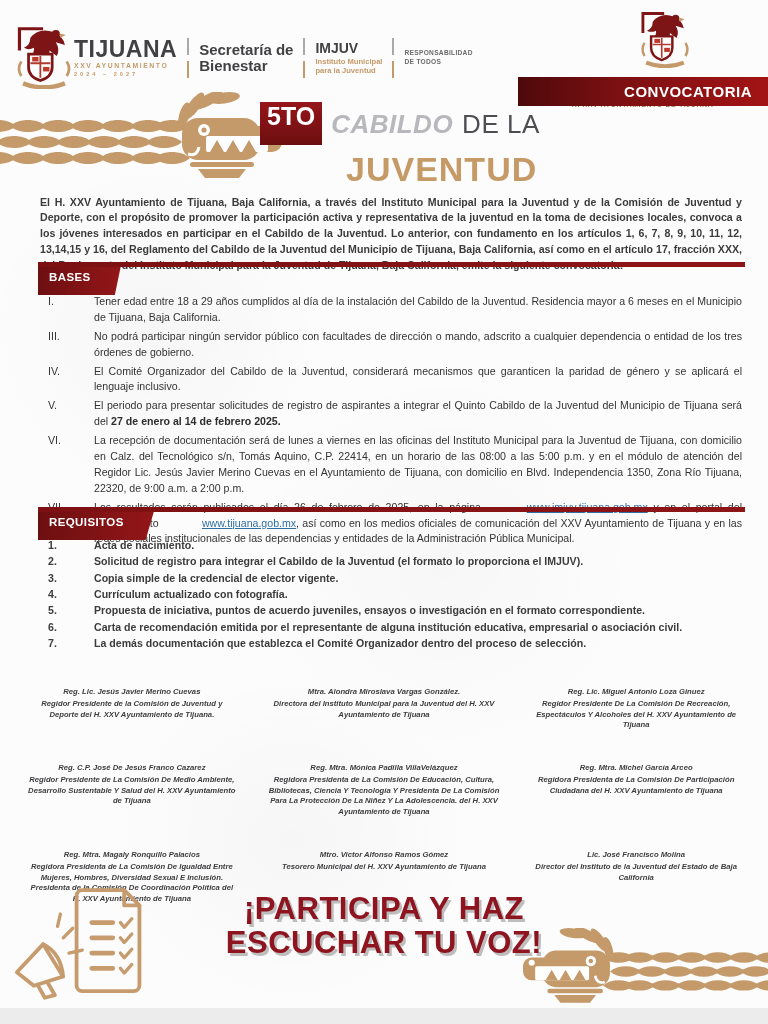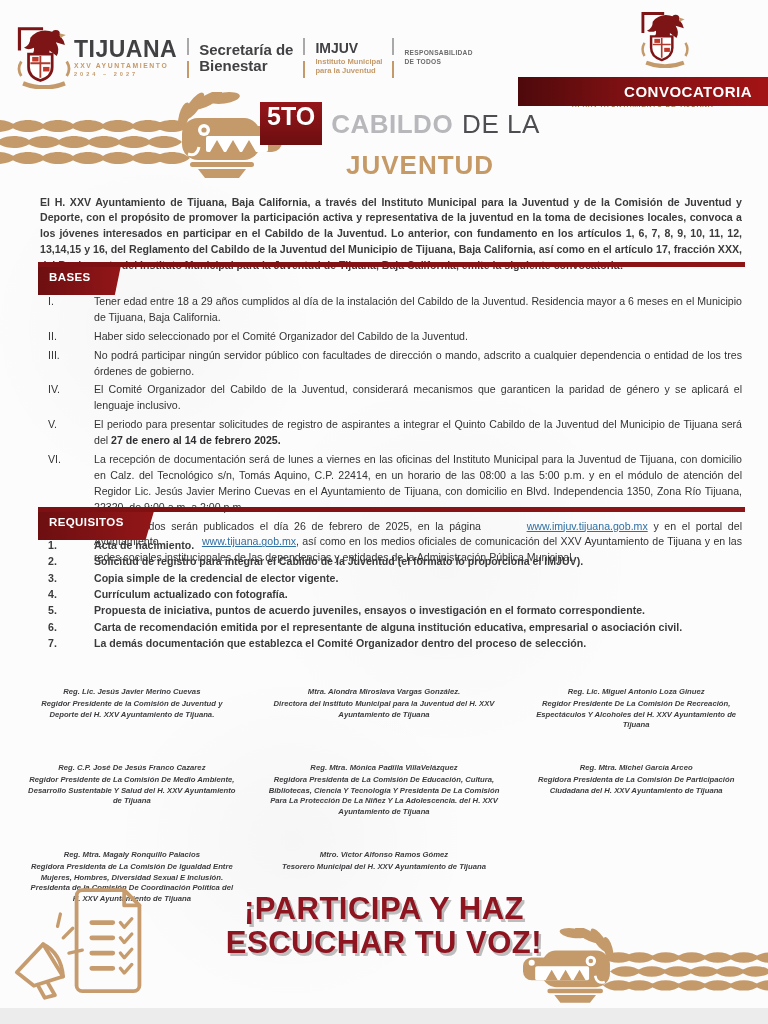--- a/index.html
+++ b/index.html
@@ -29,23 +29,23 @@
   .banner{position:absolute;top:77px;right:0;width:250px;height:29px;display:flex;align-items:center;
           justify-content:flex-end;padding-right:16px;box-sizing:border-box;color:#fff;
           font-size:15px;font-weight:800;letter-spacing:.5px;
           background:linear-gradient(90deg,#4e090b,#7c1012 40%,#a31315);padding-left:24px;}
   
   .serp-top{position:absolute;left:-6px;top:92px;}
   .title{position:absolute;left:260px;top:102px;line-height:1;}
   .t-row{display:flex;align-items:center;gap:9px;}
   .t-num{background:linear-gradient(180deg,#96161a,#6c0e10);color:#fff;font-size:25px;font-weight:800;
          padding:2px 7px 16px;}
-  .t-w1{font-size:26px;font-weight:800;color:#b8b8bc;letter-spacing:.5px;}
+  .t-w1{font-size:26px;font-weight:800;color:#b8b8bc;letter-spacing:.5px;font-style:italic;}
   .t-w2{font-size:26px;font-weight:400;color:#4e4e52;letter-spacing:.5px;}
-  .t-w3{font-size:26px;font-weight:800;color:#c69a66;letter-spacing:1px;margin:7px 0 0 86px;}
+  .t-w3{font-size:34px;font-weight:800;color:#c69a66;letter-spacing:1px;margin:7px 0 0 86px;}
   
   .intro{position:absolute;top:184px;left:40px;right:26px;font-size:10.6px;font-weight:700;
          color:#3b3b3d;text-align:justify;line-height:1.5;}
   
   .shead{position:absolute;left:38px;right:23px;}
   .shead .rule{height:5px;background:linear-gradient(90deg,#7c1012,#8e1517);}
   .shead .tab{display:inline-block;margin-top:-1px;background:linear-gradient(90deg,#6d0f11,#931618);
               color:#fff;font-size:11.5px;font-weight:700;letter-spacing:.4px;
               padding:4px 30px 12px 11px;clip-path:polygon(0 0,100% 0,93% 100%,0 100%);}
   
@@ -208,24 +208,20 @@
   <div class="shead" style="top:262px">
     <div class="rule"></div>
     <div class="tab">BASES</div>
   </div>
   <div class="list" style="top:294px">
     <div class="l-item">
       <span class="l-num">I.</span>
       <span class="l-text">Tener edad entre 18 a 29 años cumplidos al día de la instalación del Cabildo de la Juventud. Residencia mayor a 6 meses en el Municipio de Tijuana, Baja California.</span>
     </div>
     <div class="l-item">
-      <span class="l-num">II.</span>
-      <span class="l-text">Haber sido seleccionado por el Comité Organizador del Cabildo de la Juventud.</span>
-    </div>
-    <div class="l-item">
       <span class="l-num">III.</span>
       <span class="l-text">No podrá participar ningún servidor público con facultades de dirección o mando, adscrito a cualquier dependencia o entidad de los tres órdenes de gobierno.</span>
     </div>
     <div class="l-item">
       <span class="l-num">IV.</span>
       <span class="l-text">El Comité Organizador del Cabildo de la Juventud, considerará mecanismos que garanticen la paridad de género y se aplicará el lenguaje inclusivo.</span>
     </div>
     <div class="l-item">
       <span class="l-num">V.</span>
       <span class="l-text"><span>El periodo para presentar solicitudes de registro de aspirantes a integrar el Quinto Cabildo de la Juventud del Municipio de Tijuana será del </span><span class="b-bold">27 de enero al 14 de febrero 2025.</span></span>
@@ -301,20 +297,24 @@
       <div class="nm">Reg. Mtra. Michel García Arceo</div>
       <div class="rl">Regidora Presidenta de La Comisión De Participación Ciudadana del  H. XXV Ayuntamiento de Tijuana</div>
     </div>
     <div class="sig">
       <div class="nm">Reg. Mtra. Magaly Ronquillo Palacios</div>
       <div class="rl">Regidora Presidenta de La Comisión De Igualdad Entre Mujeres, Hombres, Diversidad Sexual E Inclusión. Presidenta de la Comisión De Coordinación Política del  H. XXV Ayuntamiento de Tijuana</div>
     </div>
     <div class="sig">
       <div class="nm">Mtro. Victor Alfonso Ramos Gómez</div>
       <div class="rl">Tesorero Municipal del H. XXV Ayuntamiento de Tijuana</div>
+    </div>
+    <div class="sig">
+      <div class="nm">Lic. José Francisco Molina</div>
+      <div class="rl">Director del Instituto de la Juventud del Estado de Baja California</div>
     </div>
   </div>
 
   <div class="slogan">
     <div>¡PARTICIPA Y HAZ</div>
     <div>ESCUCHAR TU VOZ!</div>
   </div>
 
   <span class="mega">
     <svg viewBox="0 0 210 125" width="200" height="120">

